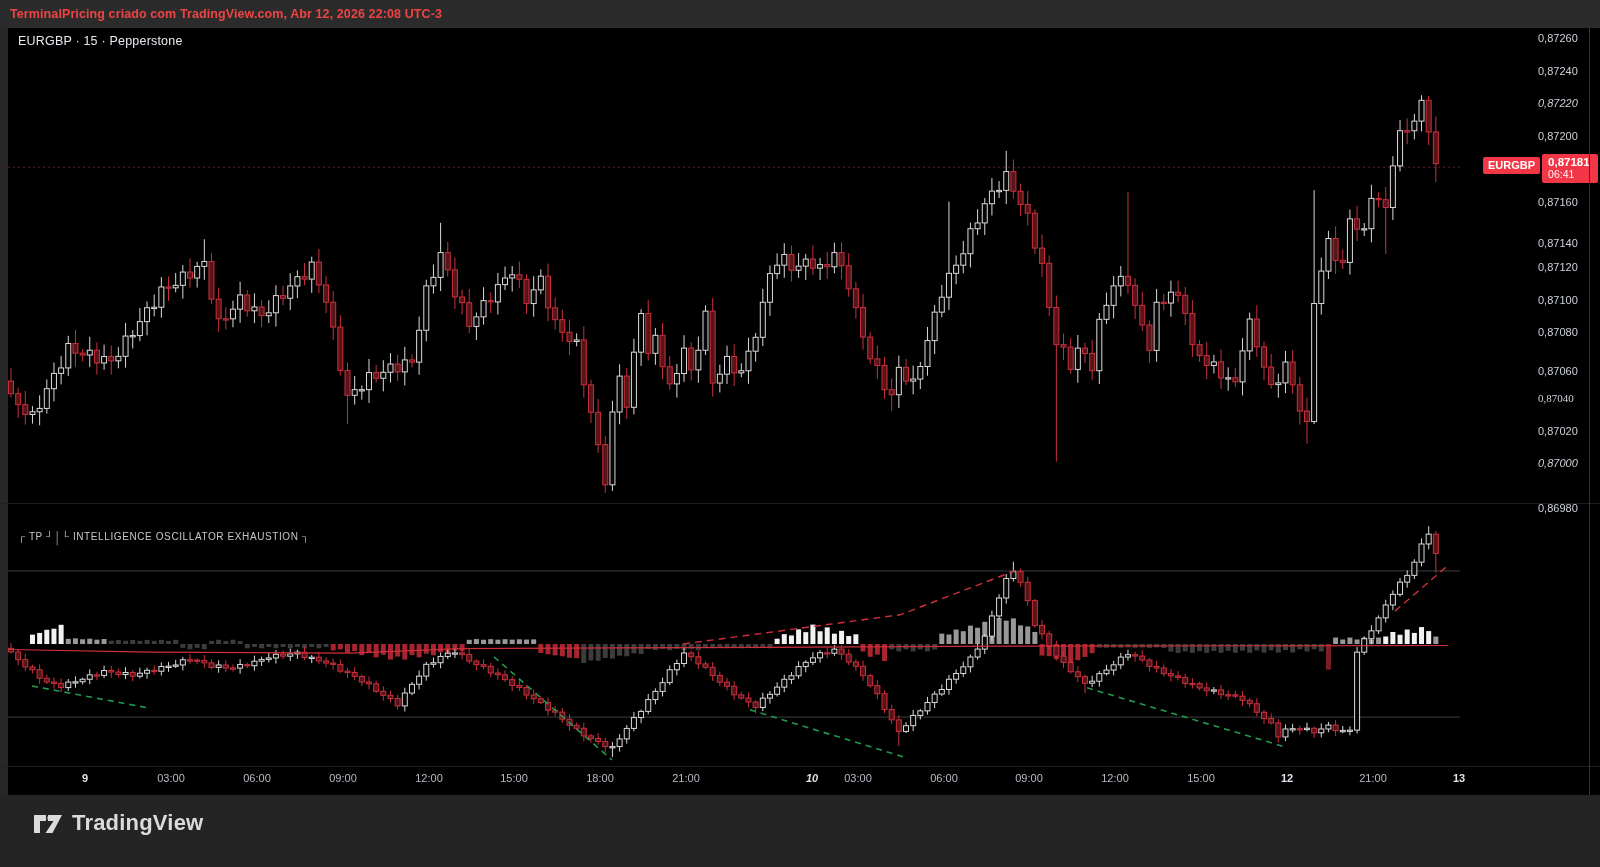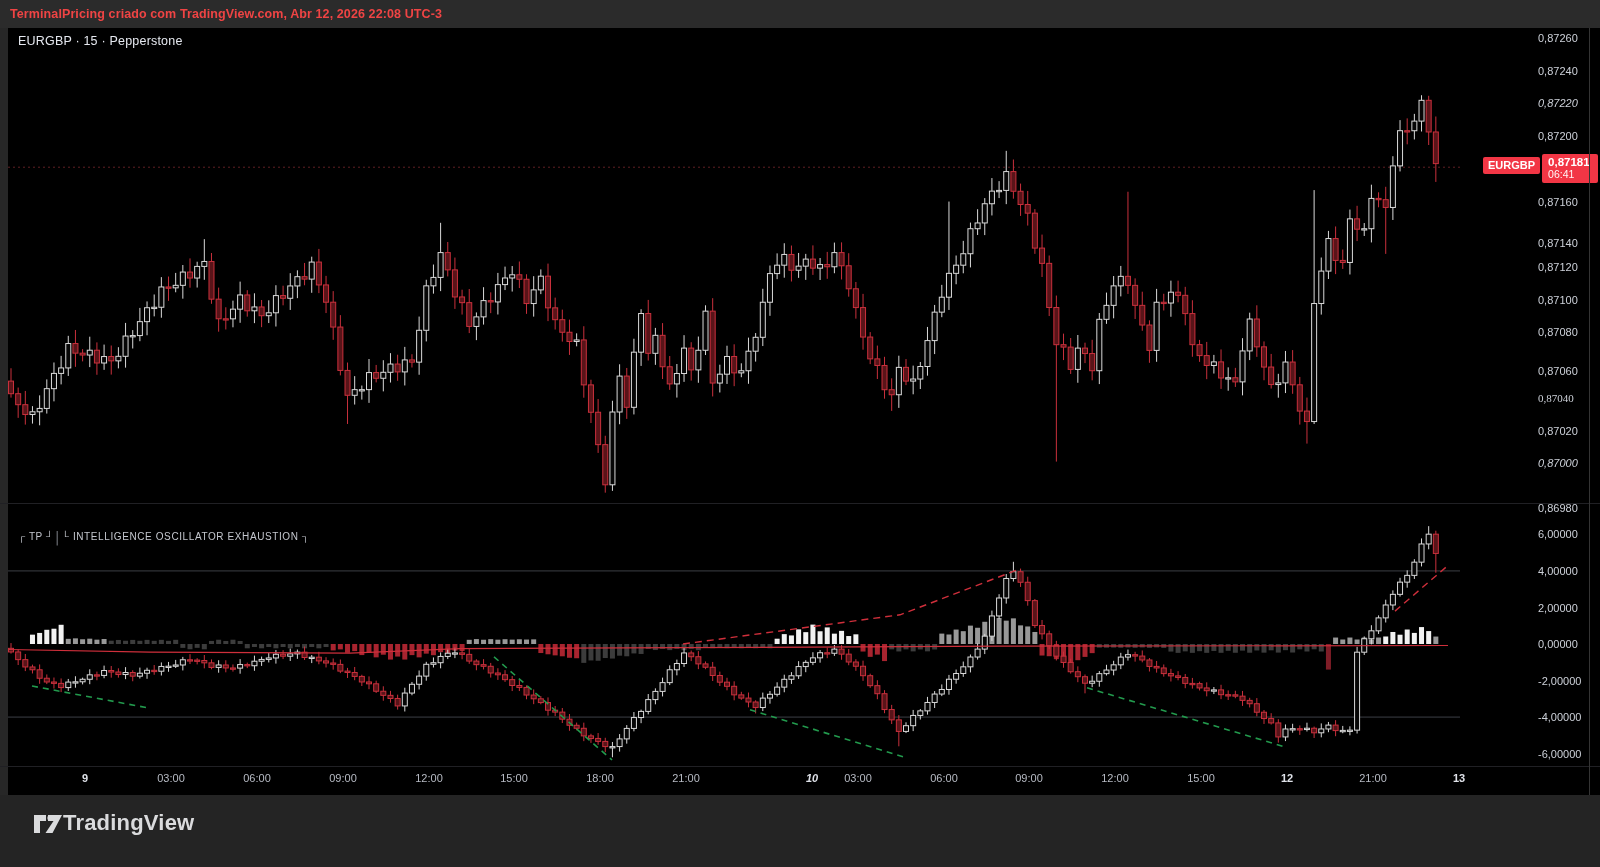--- a/index.html
+++ b/index.html
@@ -19,21 +19,21 @@
   .time-label{position:absolute;top:5px;width:64px;margin-left:-32px;text-align:center;
               color:#b7bbc4;font-size:11px;}
   .time-label.day{color:#dfe2e9;font-weight:700;}
   #badge{position:absolute;left:1483px;top:154px;display:flex;align-items:flex-start;}
   #badge-symbol{background:#f23645;color:#fff;font-size:11px;font-weight:700;height:17px;line-height:17px;
                 padding:0 5px;border-radius:2px;margin-top:3px;}
   #badge-price{background:#f23645;color:#fff;font-size:11.5px;font-weight:700;border-radius:2px;
                padding:2px 6px 3px 6px;margin-left:2px;min-width:44px;}
   #badge-countdown{font-weight:400;font-size:10.5px;opacity:.95;}
   #footer{position:absolute;left:0;top:795px;width:1600px;height:72px;background:#242424;}
-  #logo{position:absolute;left:33px;top:15px;display:flex;align-items:flex-end;}
+  #logo{position:absolute;left:33px;top:15px;display:flex;align-items:flex-end;gap:9px;}
   #logo-text{color:#dadbdd;font-size:22px;font-weight:700;letter-spacing:.2px;}
   .hline{position:absolute;left:0;width:1600px;height:1px;background:#202024;}
   #edge-line{position:absolute;left:1589px;top:28px;width:1px;height:767px;background:#343434;}
 </style>
 </head>
 <body>
 
 <div id="app">
   <div id="topbar">
     <span>TerminalPricing criado com TradingView.com, Abr 12, 2026 22:08 UTC-3</span>
@@ -1078,29 +1078,20 @@
       <div class="axis-label" style="top: 235px;">0,87140</div>
       <div class="axis-label" style="top: 259px;">0,87120</div>
       <div class="axis-label" style="top: 292px;">0,87100</div>
       <div class="axis-label" style="top: 324px;">0,87080</div>
       <div class="axis-label" style="top: 363px;">0,87060</div>
       <div class="axis-label" style="top: 390px; font-family: Liberation Serif, serif;">0,87040</div>
       <div class="axis-label" style="top: 423px;">0,87020</div>
       <div class="axis-label" style="top: 455px; font-style: italic;">0,87000</div>
       <div class="axis-label" style="top: 500px;">0,86980</div>
     </div>
-  <div id="osc-axis">
-      <div class="axis-label" style="top: 526px;">6,00000</div>
-      <div class="axis-label" style="top: 563px;">4,00000</div>
-      <div class="axis-label" style="top: 600px;">2,00000</div>
-      <div class="axis-label" style="top: 636px;">0,00000</div>
-      <div class="axis-label" style="top: 673px;">-2,00000</div>
-      <div class="axis-label" style="top: 709px;">-4,00000</div>
-      <div class="axis-label" style="top: 746px;">-6,00000</div>
-    </div>
   <div id="time-axis">
       <div class="time-label day" style="left: 85px;">9</div>
       <div class="time-label" style="left: 171px;">03:00</div>
       <div class="time-label" style="left: 257px;">06:00</div>
       <div class="time-label" style="left: 343px;">09:00</div>
       <div class="time-label" style="left: 429px;">12:00</div>
       <div class="time-label" style="left: 514px;">15:00</div>
       <div class="time-label" style="left: 600px;">18:00</div>
       <div class="time-label" style="left: 686px;">21:00</div>
       <div class="time-label day" style="left: 812px; font-style: italic;">10</div>

